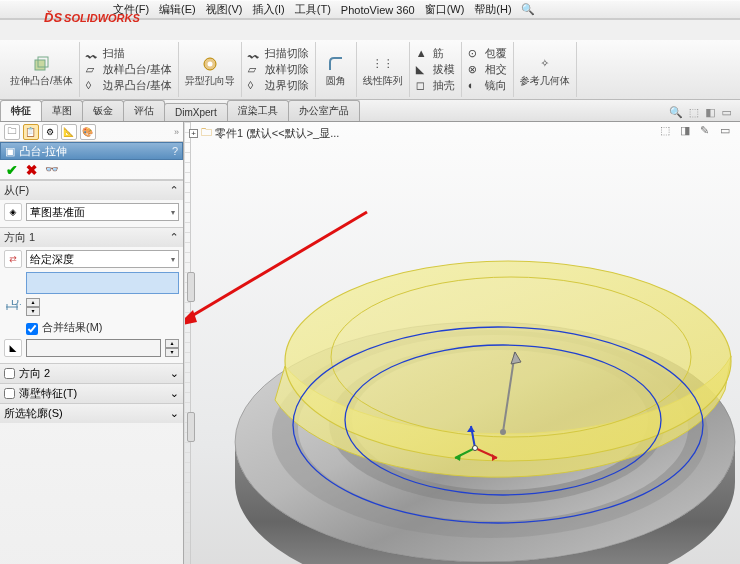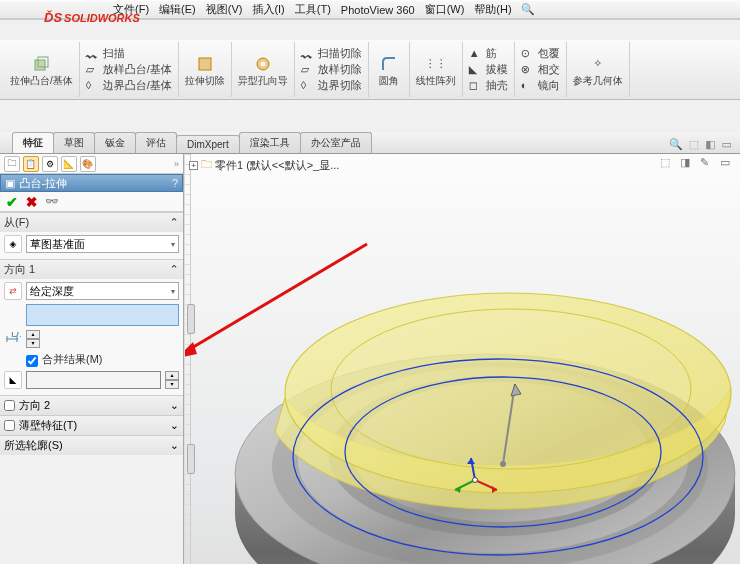--- a/index.html
+++ b/index.html
@@ -19,21 +19,21 @@
 .ribbon { height: 60px; background: linear-gradient(#fbfbfb,#e6e6e6); border-bottom: 1px solid #bbb; display:flex; align-items:stretch; padding: 2px 4px; margin-top:20px;}
 .ribbon-group { display:flex; flex-direction:column; justify-content:center; align-items:center; padding: 0 6px; border-right: 1px solid #d0d0d0; gap:2px;}
 .ribbon-group.rowed { flex-direction:column; align-items:flex-start; justify-content:center; gap:1px;}
 .ribbon-btn { display:flex; flex-direction:column; align-items:center; gap:1px; color:#444; min-width:28px;}
 .ribbon-btn .ico { width:20px; height:20px; display:flex; align-items:center; justify-content:center;}
 .ribbon-btn .lbl { font-size:10px; line-height:11px; text-align:left; white-space:nowrap;}
 .ribbon-small { display:flex; align-items:center; gap:3px; font-size:10px; color:#444; white-space:nowrap;}
 .ribbon-small .ico { width:14px; height:14px;}
 
 
-.cmd-tabs { height: 22px; background: linear-gradient(#f4f4f4,#e2e2e2); display:flex; align-items:flex-end; border-bottom:1px solid #999; padding-left:12px; gap:0;margin-top:32px;}
+.cmd-tabs { height: 22px; background: linear-gradient(#f4f4f4,#e2e2e2); display:flex; align-items:flex-end; border-bottom:1px solid #999; padding-left:0; gap:0;}
 .cmd-tab { padding: 3px 10px 3px; background: linear-gradient(#eaeaea,#dcdcdc); border:1px solid #aaa; border-bottom:none; border-radius:3px 3px 0 0; margin-right:-1px; font-size:10px; color:#333;}
 .cmd-tab.active { background:#f7f7f7; font-weight:bold;}
 
 
 .main { display:flex; height: calc(564px - 20px - 60px - 22px); }
 .left-panel { width: 184px; background: linear-gradient(#fafafa,#efefef); border-right:1px solid #aaa; display:flex; flex-direction:column;}
 .viewport { flex:1; background: linear-gradient(180deg,#fcfcfc 0%, #e8e9ea 70%, #dcdcdc 100%); position:relative; overflow:hidden; border-left:1px solid #ddd;}
 
 
 .fm-tabs { height:20px; display:flex; align-items:center; padding:2px 4px; gap:3px; border-bottom:1px solid #ccc;}
@@ -130,30 +130,20 @@
         <span class="ico">〰</span>
         <span>扫描</span>
       </div>
     <div class="ribbon-small">
         <span class="ico">▱</span>
         <span>放样凸台/基体</span>
       </div>
     <div class="ribbon-small">
         <span class="ico">◊</span>
         <span>边界凸台/基体</span>
-      </div>
-  </div>
-  <div class="ribbon-group">
-    <div class="ribbon-btn">
-        <span class="ico">
-          <svg width="18" height="18">
-            <rect x="3" y="3" width="12" height="12" fill="#e8c888" stroke="#b80"></rect>
-          </svg>
-        </span>
-        <span class="lbl">拉伸切除</span>
       </div>
   </div>
   <div class="ribbon-group">
     <div class="ribbon-btn">
         <span class="ico">
           <svg width="18" height="18">
             <circle cx="9" cy="9" r="6" fill="#e8c888" stroke="#b80"></circle>
             <circle cx="9" cy="9" r="2.5" fill="#fff"></circle>
           </svg>
         </span>

